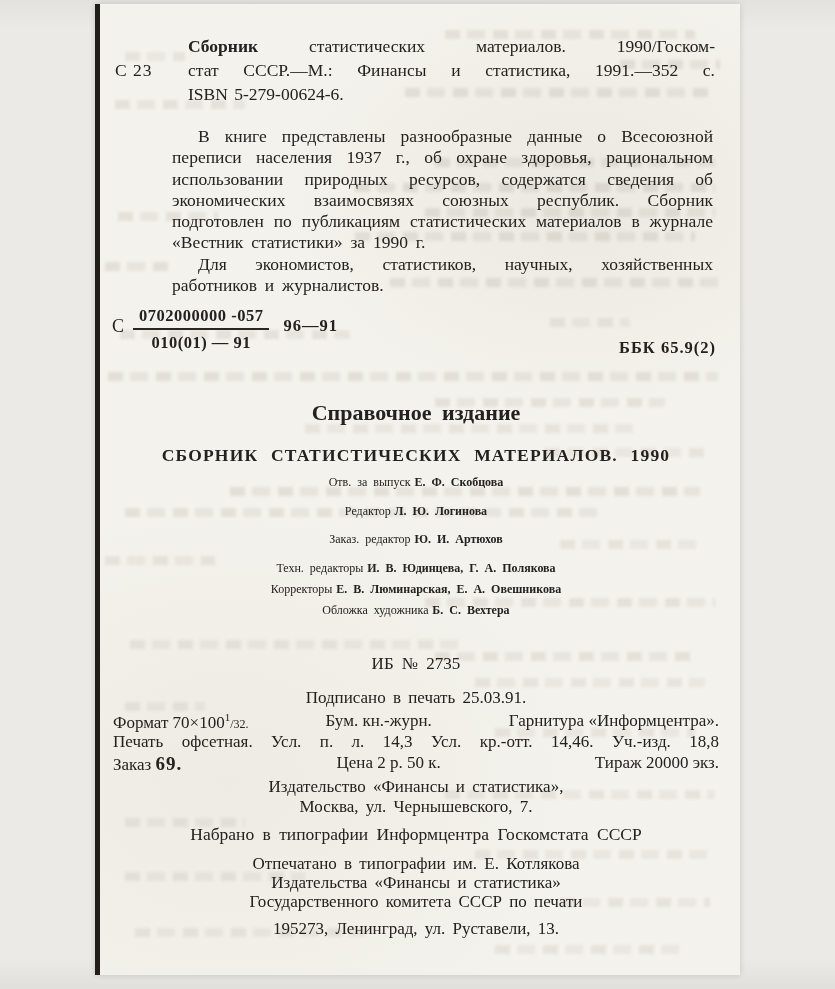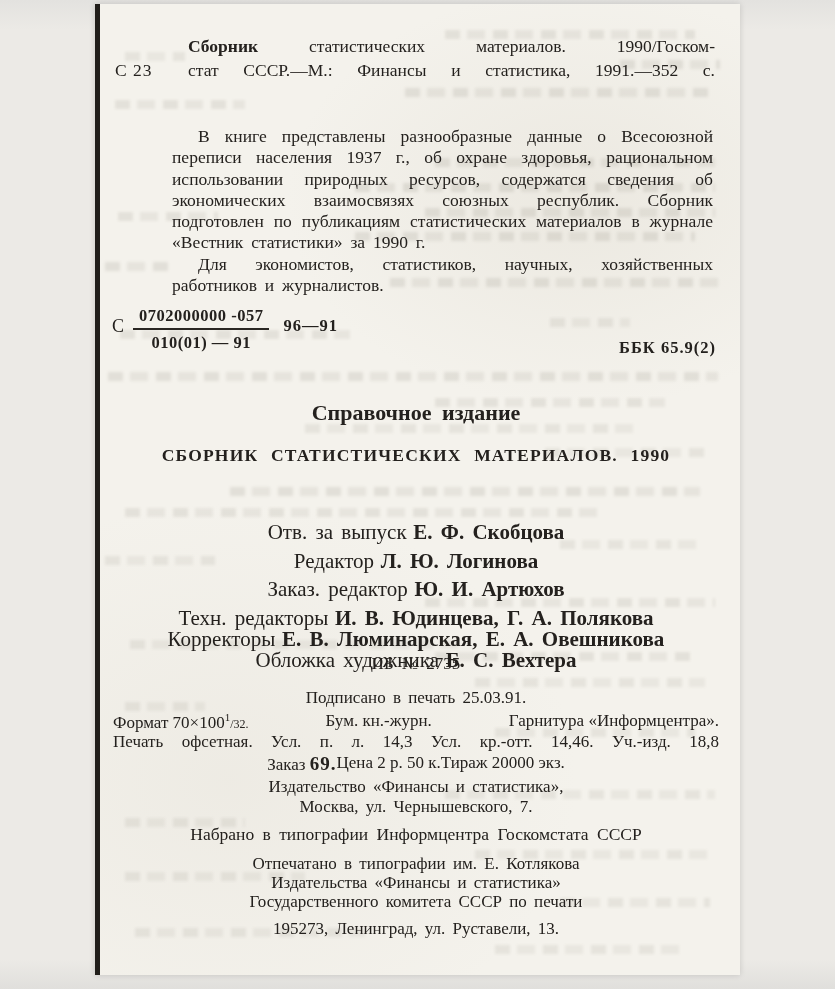--- a/index.html
+++ b/index.html
@@ -48,34 +48,34 @@
   .cat .letter{font-weight:400;font-size:18px;margin-top:10px;margin-right:9px;}
   .cat .frac{display:inline-block;text-align:center;}
   .cat .frac .num{padding:0 6px 2px 6px;border-bottom:2.5px solid #2a2723;letter-spacing:.5px;text-align:center;}
   .cat .frac .den{padding-top:3px;letter-spacing:.5px;}
   .cat .suffix{margin-left:14px;margin-top:10px;letter-spacing:1px;}
   .cat .bbk{margin-left:auto;margin-top:32px;letter-spacing:1px;}
 
   .edition{top:396px;font-weight:700;font-size:22px;word-spacing:5px;}
   .booktitle{top:441px;font-weight:700;font-size:17.5px;letter-spacing:1.2px;word-spacing:7px;}
 
-  .credits{top:518px;font-size:21px;word-spacing:3px;}
+  .credits{top:468px;font-size:12px;word-spacing:3px;}
   .credit{height:20px;line-height:20px;text-align:center;}
   .credit b{margin-left:.32em;}
   .m9{margin-top:9px;} .m8{margin-top:8px;} .m1{margin-top:1px;}
 
   .ib{top:650px;font-size:17px;word-spacing:4px;}
 
   .prow{font-size:17px;}
   .signed{top:684px;word-spacing:3px;}
   .format{top:707px;display:flex;justify-content:space-between;}
   .format sup{font-size:11px;vertical-align:super;}
   .format .small{font-size:12px;}
   .uslline{top:728px;word-spacing:2px;}
-  .orderline{top:749px;display:flex;justify-content:center;}
+  .orderline{top:749px;display:flex;justify-content:space-between;}
   .ordernum{font-weight:700;font-size:19px;letter-spacing:1px;}
 
   .pub1{top:773px;word-spacing:3px;text-align:center;}
   .pub2{top:793px;word-spacing:3px;}
   .typeset{top:820px;word-spacing:4px;font-size:17.5px;}
   .pr1{top:850px;word-spacing:3px;}
   .pr2{top:869px;word-spacing:3px;}
   .pr3{top:888px;word-spacing:3px;}
   .addr{top:915px;word-spacing:3px;}
 </style>
@@ -117,20 +117,21 @@
   <i class="g" style="left:375px;top:846px;width:240px;opacity:.4"></i>
   <i class="g" style="left:25px;top:868px;width:180px;opacity:.4"></i>
   <i class="g" style="left:460px;top:894px;width:150px;opacity:.4"></i>
   <i class="g" style="left:35px;top:924px;width:230px;opacity:.4"></i>
   <i class="g" style="left:395px;top:941px;width:190px;opacity:.4"></i>
 
   <div class="cip">
     <span class="idx">С 23</span>
     <div class="ln"><b>Сборник</b><span> статистических материалов. 1990/Госком-</span></div>
     <div class="ln">стат СССР.—М.: Финансы и статистика, 1991.—352 с.</div>
+    <div class="isbn">ISBN 5-279-00624-6.</div>
   </div>
 
   <div class="annot">
     <p>В книге представлены разнообразные данные о Всесоюзной переписи населения 1937 г., об охране здоровья, рациональном использовании природных ресурсов, содержатся сведения об экономических взаимосвязях союзных республик. Сборник подготовлен по публикациям статистических материалов в журнале «Вестник статистики» за 1990 г.</p>
     <p>Для экономистов, статистиков, научных, хозяйственных работников и журналистов.</p>
   </div>
 
   <div class="cat">
     <span class="letter">С</span>
     <span class="frac">

